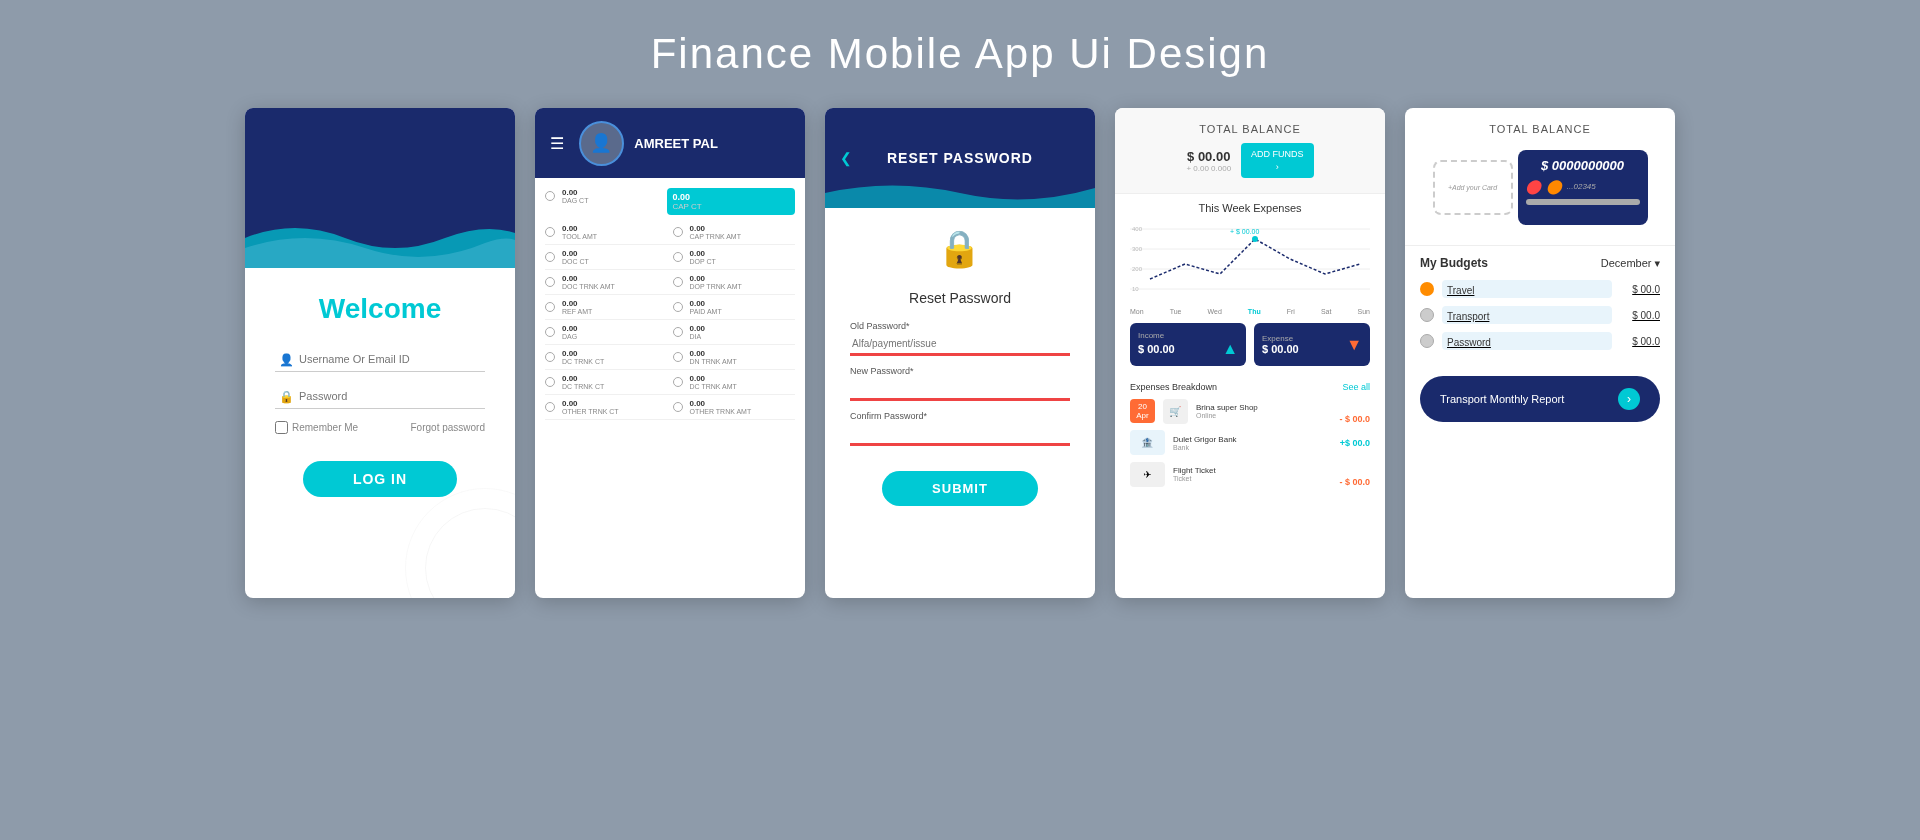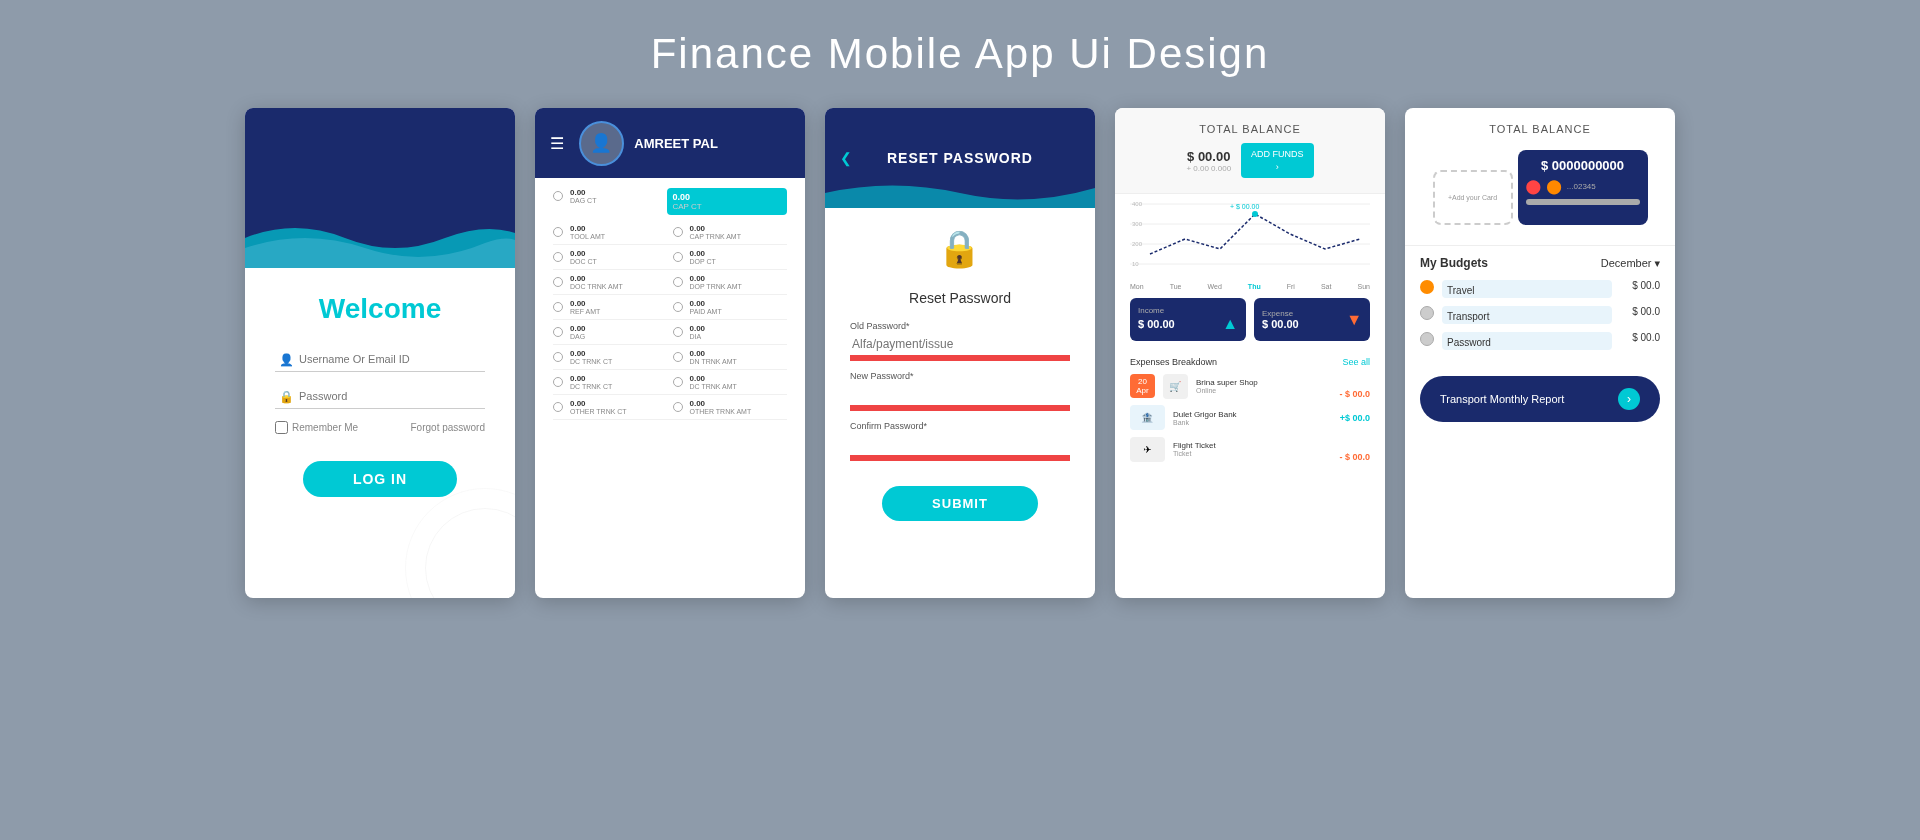--- a/index.html
+++ b/index.html
@@ -126,21 +126,21 @@
       border-radius: 50%;
       display: flex;
       align-items: center;
       justify-content: center;
       color: #ccc;
       font-size: 18px;
       border: 2px solid #4a8fdb;
     }
     .s2-name { color: white; font-size: 13px; font-weight: bold; }
     .hamburger { color: white; font-size: 16px; margin-right: 5px; }
-    .s2-body { padding: 10px 18px; }
+    .s2-body { padding: 10px 10px; }
     .s2-table-header { display: flex; gap: 5px; margin-bottom: 5px; }
     .s2-col { flex: 1; }
     .s2-col-active {
       flex: 1;
       background: #00c9d4;
       border-radius: 4px;
       padding: 4px 6px;
     }
     .s2-col-label { font-size: 8px; color: #ccc; }
     .s2-col-val { font-size: 9px; color: white; font-weight: bold; }
@@ -166,21 +166,21 @@
       transform: translateY(-50%);
       color: #00c9d4;
       font-size: 14px;
     }
     .s3-title { color: white; font-size: 14px; font-weight: bold; letter-spacing: 1px; }
     .s3-body { padding: 15px 25px; display: flex; flex-direction: column; align-items: center; gap: 10px; }
     .lock-icon { color: #ccc; font-size: 36px; margin: 5px 0 10px; }
     .reset-title { font-size: 14px; color: #333; font-weight: 500; margin-bottom: 5px; }
     .s3-input-group { width: 100%; }
     .s3-input-label { font-size: 9px; color: #555; margin-bottom: 2px; }
-    .s3-input { width: 100%; border: none; border-bottom: 6px solid #ef4444; padding: 4px 2px; font-size: 12px; color: #999; outline: none; }
+    .s3-input { width: 100%; border: none; border-bottom: 3px solid #ef4444; padding: 4px 2px; font-size: 10px; color: #999; outline: none; }
     .submit-btn {
       background: #00c9d4;
       color: white;
       border: none;
       border-radius: 20px;
       padding: 10px 50px;
       font-size: 13px;
       font-weight: bold;
       cursor: pointer;
       margin-top: 15px;
@@ -230,21 +230,21 @@
     .expense-info { flex: 1; }
     .expense-name { font-size: 8px; color: #333; font-weight: 500; }
     .expense-sub { font-size: 7px; color: #999; }
     .expense-amount { font-size: 9px; font-weight: bold; }
     .expense-neg { color: #ff6b35; margin-top: 16px; }
     .expense-pos { color: #00c9d4; }
     
     .screen5 { width: 270px; height: 490px; }
     .s5-header { padding: 15px; text-align: center; border-bottom: 1px solid #eee; }
     .s5-total-label { font-size: 11px; color: #555; letter-spacing: 1px; margin-bottom: 10px; }
-    .s5-card-area { display: flex; gap: 5px; align-items: flex-end; justify-content: center; padding: 5px 0; }
+    .s5-card-area { display: flex; gap: 5px; align-items: center; justify-content: center; padding: 5px 0; font-style: italic; }
     .add-card-box {
       border: 2px dashed #ccc;
       border-radius: 8px;
       width: 80px;
       height: 55px;
       display: flex;
       align-items: center;
       justify-content: center;
       font-size: 7px;
       color: #999;
@@ -260,21 +260,21 @@
       color: white;
       position: relative;
     }
     .card-number { font-size: 13px; font-weight: bold; margin-bottom: 5px; }
     .card-dots { font-size: 8px; color: #aaa; }
     .card-line { height: 6px; background: #aaa; border-radius: 3px; margin-top: 5px; }
     .s5-budgets { padding: 10px 15px; }
     .s5-budget-header { display: flex; justify-content: space-between; align-items: center; margin-bottom: 10px; }
     .s5-budget-title { font-size: 12px; font-weight: 600; color: #333; }
     .s5-month { font-size: 11px; color: #333; display: flex; align-items: center; gap: 3px; }
-    .budget-item { display: flex; gap: 8px; margin-bottom: 8px; }
+    .budget-item { display: flex; align-items: center; gap: 8px; margin-bottom: 8px; text-decoration: underline; }
     .budget-dot { width: 14px; height: 14px; border-radius: 50%; flex-shrink: 0; }
     .budget-dot-orange { background: #ff8c00; }
     .budget-dot-gray { background: #cccccc; border: 1px solid #aaa; }
     .budget-bar-bg { flex: 1; height: 18px; background: #e8f4fb; border-radius: 4px; }
     .budget-label { font-size: 10px; color: #333; padding-left: 5px; line-height: 18px; }
     .budget-amount { font-size: 10px; color: #333; font-weight: 500; min-width: 40px; text-align: right; }
     .gen-report-btn {
       background: #1a2a6c;
       color: white;
       border: none;
@@ -577,20 +577,21 @@
         <div>
           <div class="s4-balance">$ 00.00</div>
           <div style="font-size:8px;color:#aaa;">+ 0.00 0.000</div>
         </div>
         <button class="s4-add-btn">
           <span>ADD FUNDS</span>
           <span>›</span>
         </button>
       </div>
     </div>
+    <div class="s4-week-title">This Week Expenses</div>
     <div class="chart-area">
       <svg class="chart-svg" viewBox="0 0 240 80" xmlns="http://www.w3.org/2000/svg">
         <line x1="0" y1="70" x2="240" y2="70" stroke="#eee" stroke-width="1"></line>
         <line x1="0" y1="50" x2="240" y2="50" stroke="#eee" stroke-width="1"></line>
         <line x1="0" y1="30" x2="240" y2="30" stroke="#eee" stroke-width="1"></line>
         <line x1="0" y1="10" x2="240" y2="10" stroke="#eee" stroke-width="1"></line>
         <text x="2" y="72" font-size="6" fill="#bbb">10</text>
         <text x="2" y="52" font-size="6" fill="#bbb">200</text>
         <text x="2" y="32" font-size="6" fill="#bbb">300</text>
         <text x="2" y="12" font-size="6" fill="#bbb">400</text>

